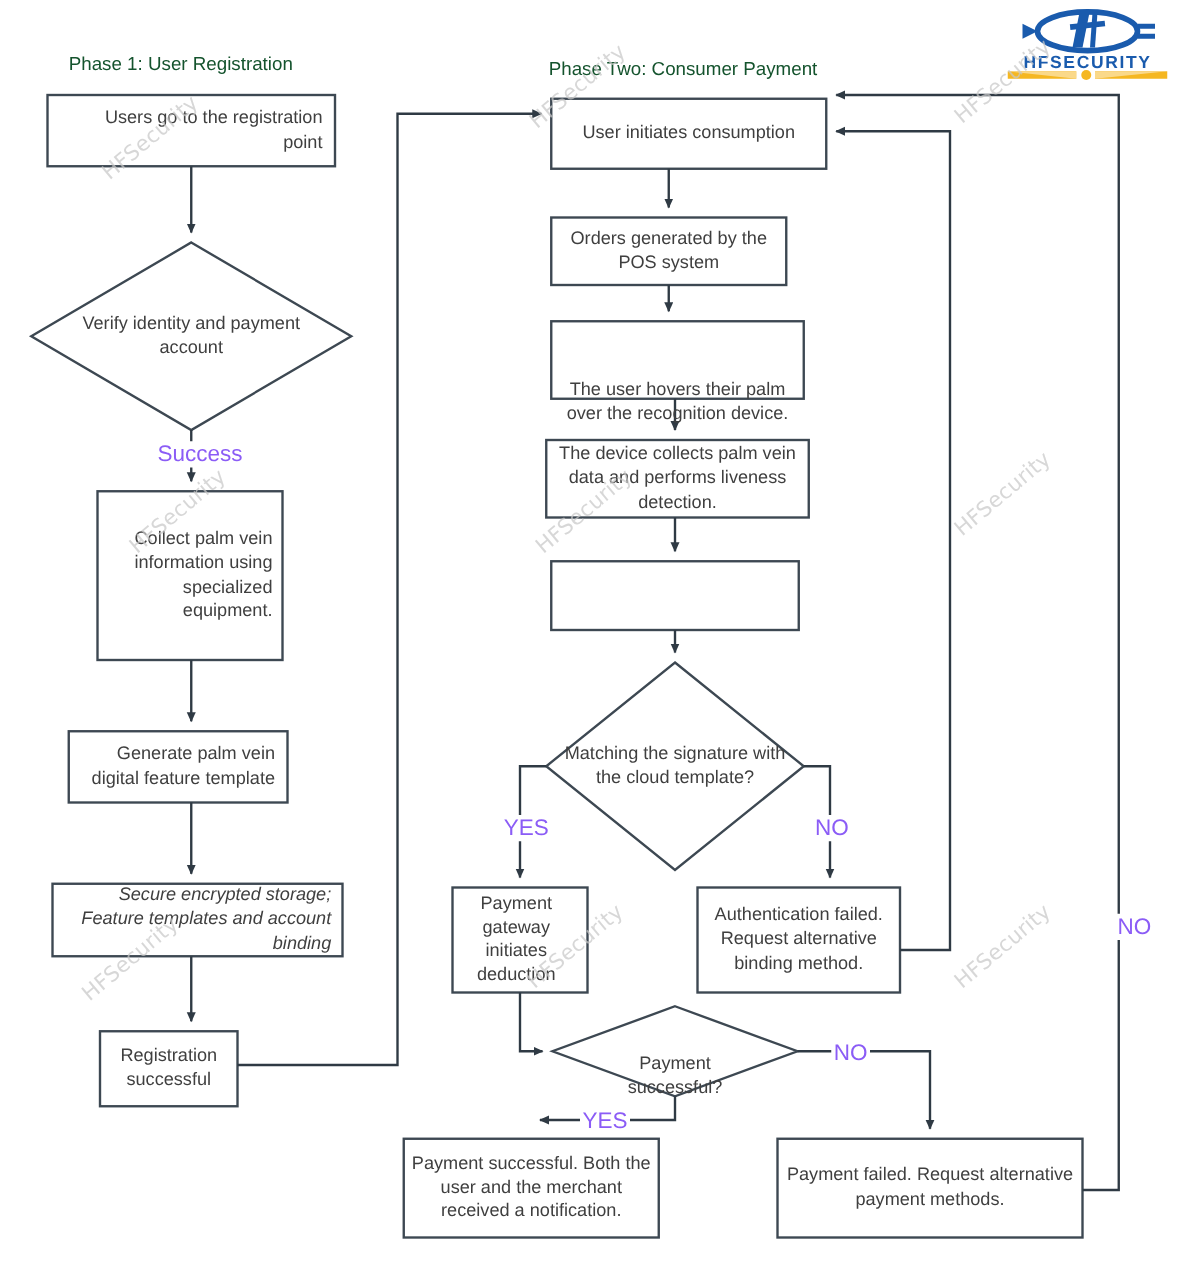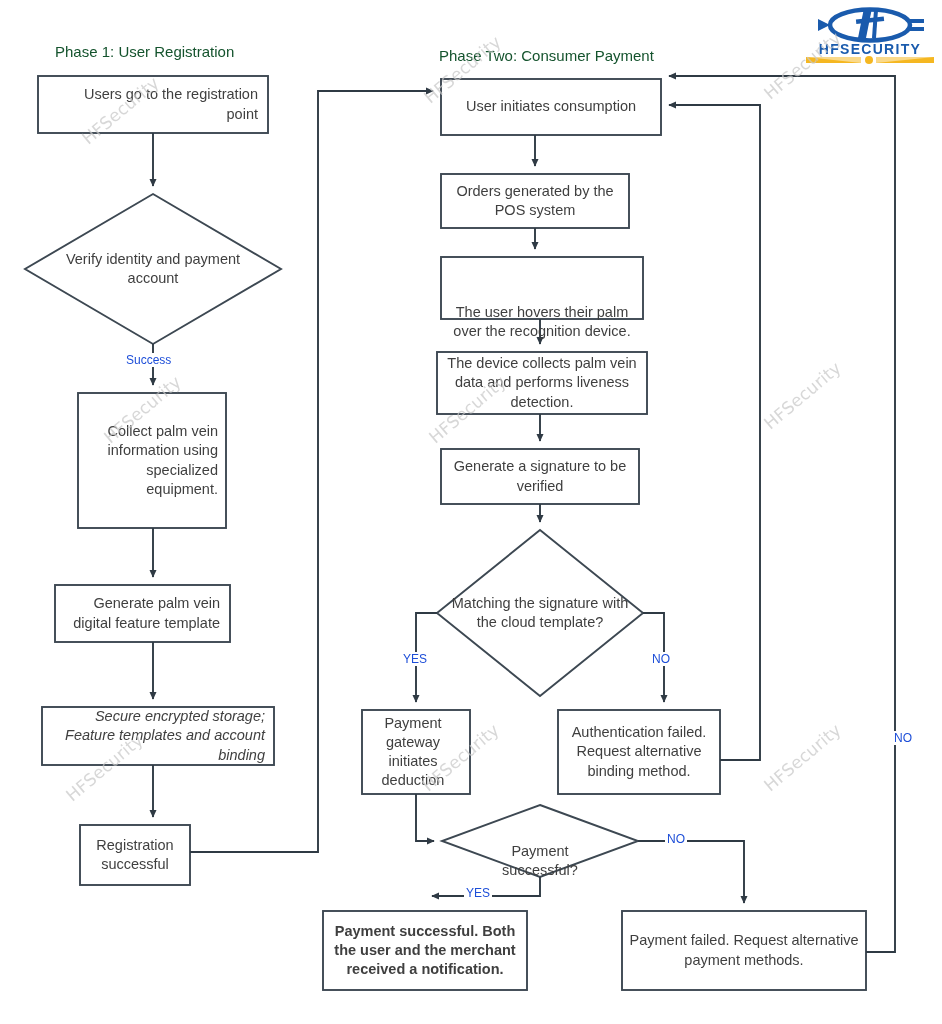--- a/index.html
+++ b/index.html
@@ -5,21 +5,21 @@
   html,body{margin:0;padding:0;background:#ffffff;}
   body{width:942px;height:1024px;position:relative;overflow:hidden;
        font-family:"Liberation Sans","DejaVu Sans",sans-serif;color:#404040;}
   #canvas{position:absolute;left:0;top:0;width:942px;height:1024px;}
   .svgwrap{position:absolute;left:0;top:0;width:942px;height:1024px;}
   .node-text{position:absolute;display:flex;align-items:center;justify-content:center;
              text-align:center;font-size:14.5px;line-height:1.32;color:#3f3f3f;
              pointer-events:none;white-space:pre-line;padding:0 6px;box-sizing:border-box;}
   .node-text.left-al{justify-content:flex-start;text-align:right;}
   .phase-title{position:absolute;font-size:15px;color:#14532d;white-space:nowrap;}
-  .edge-label{position:absolute;font-size:12px;color:#1d4ed8;background:#fff;
+  .edge-label{position:absolute;font-size:18px;color:#8b5cf6;background:#fff;
               padding:0 2px;white-space:nowrap;}
   .wm{position:absolute;font-size:17px;color:#c9c9c9;opacity:.72;white-space:nowrap;
       transform:rotate(-40deg);transform-origin:left top;
       font-family:"DejaVu Sans",sans-serif;letter-spacing:.2px;pointer-events:none;}
   #logo{position:absolute;right:8px;top:4px;width:128px;height:66px;}
   #logo .lgtext{position:absolute;left:0;top:37px;width:128px;text-align:center;
       font-size:14px;font-weight:bold;color:#1a5bad;letter-spacing:1.3px;
       font-family:"Liberation Sans",sans-serif;}
 </style>
 </head>
@@ -108,26 +108,25 @@
   <div class="node-text" style="left:53px;top:230px;width:200px;height:78px;">Verify identity and payment account</div>
   <div class="node-text left-al" style="left:60px;top:585px;width:166px;height:57px;">Generate palm vein digital feature template</div>
   <div class="node-text left-al" style="left:86px;top:405px;width:138px;height:111px;">Collect palm vein information using specialized equipment.</div>
   <div class="node-text left-al" style="left:47px;top:707px;width:224px;height:58px;font-style:italic;">Secure encrypted storage; Feature templates and account binding</div>
   <div class="node-text" style="left:80px;top:825px;width:110px;height:60px;">Registration successful</div>
 
   <div class="node-text" style="left:441px;top:79px;width:220px;height:56px;">User initiates consumption</div>
   <div class="node-text" style="left:441px;top:174px;width:188px;height:54px;">Orders generated by the POS system</div>
   <div class="node-text" style="left:441px;top:257px;width:202px;height:62px;margin-top:34px;">The user hovers their palm over the recognition device.</div>
   <div class="node-text" style="left:437px;top:352px;width:210px;height:62px;">The device collects palm vein data and performs liveness detection.</div>
-  <div class="node-text" style="left:441px;top:449px;width:198px;height:55px;">Generate a signature to be verified</div>
   <div class="node-text" style="left:440px;top:588px;width:200px;height:50px;">Matching the signature with the cloud template?</div>
   <div class="node-text" style="left:362px;top:710px;width:102px;height:84px;">Payment gateway initiates deduction</div>
   <div class="node-text" style="left:558px;top:710px;width:162px;height:84px;">Authentication failed. Request alternative binding method.</div>
   <div class="node-text" style="left:474px;top:817px;width:132px;height:48px;margin-top:20px;">Payment successful?</div>
-  <div class="node-text" style="left:323px;top:911px;width:204px;height:79px;font-weight:bold;">Payment successful. Both the user and the merchant received a notification.</div>
+  <div class="node-text" style="left:323px;top:911px;width:204px;height:79px;">Payment successful. Both the user and the merchant received a notification.</div>
   <div class="node-text" style="left:622px;top:911px;width:244px;height:79px;">Payment failed. Request alternative payment methods.</div>
 
   <div class="edge-label" style="left:124px;top:353px;">Success</div>
   <div class="edge-label" style="left:401px;top:652px;">YES</div>
   <div class="edge-label" style="left:650px;top:652px;">NO</div>
   <div class="edge-label" style="left:665px;top:832px;">NO</div>
   <div class="edge-label" style="left:464px;top:886px;">YES</div>
   <div class="edge-label" style="left:892px;top:731px;">NO</div>
 
   <div id="watermarks">

